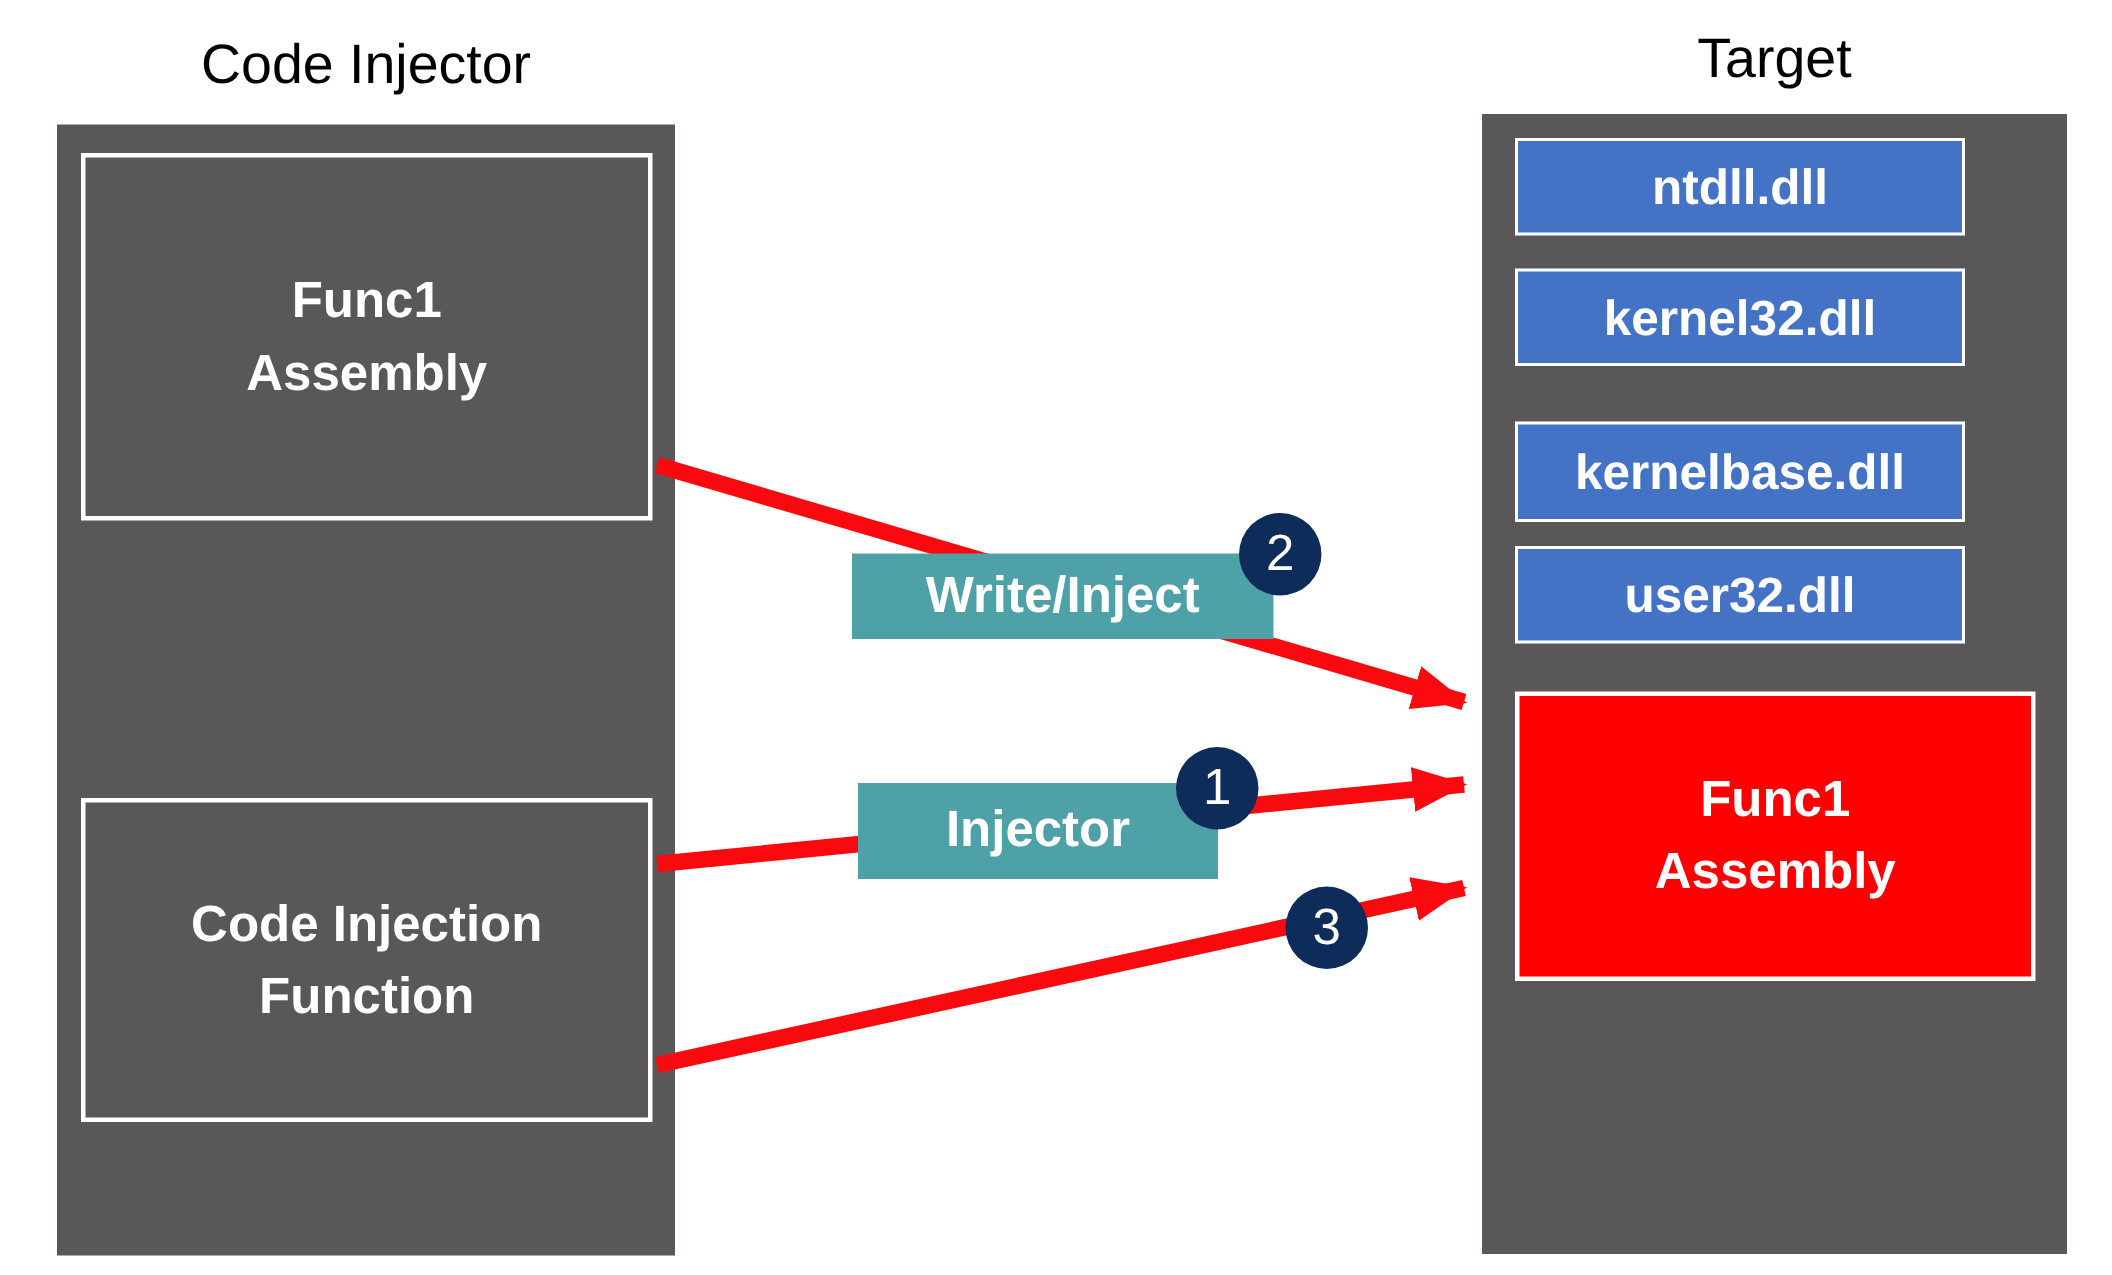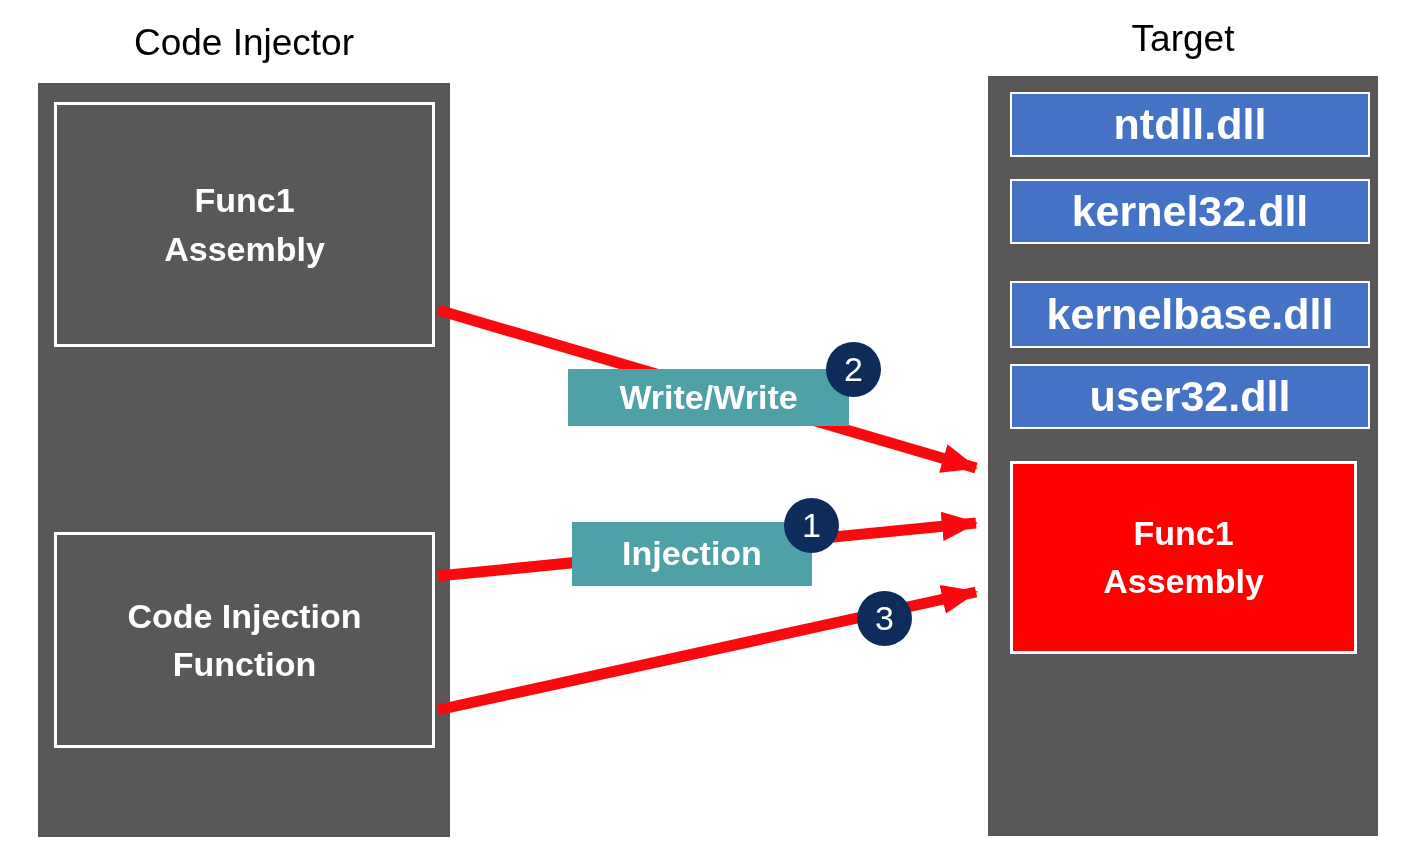--- a/index.html
+++ b/index.html
@@ -47,26 +47,26 @@
     align-items: center;
     justify-content: center;
     z-index: 2;
   }
   #func1-source-box   { left: 54px; top: 88px;  width: 381px; height: 245px; }
   #injection-func-box { left: 54px; top: 518px; width: 381px; height: 216px; }
 
   .dll-box {
     position: absolute;
     left: 1010px;
-    width: 360px;
+    width: 300px;
     height: 65px;
     background: #4472c4;
     border: 2px solid #ffffff;
     color: #ffffff;
-    font-size: 43px;
+    font-size: 33px;
     font-weight: 700;
     display: flex;
     align-items: center;
     justify-content: center;
     z-index: 2;
   }
   #dll-ntdll      { top: 78px; }
   #dll-kernel32   { top: 165px; }
   #dll-kernelbase { top: 267px; height: 67px; }
   #dll-user32     { top: 350px; }
@@ -158,20 +158,20 @@
     <defs>
       <marker id="arrow-head" markerWidth="3.4" markerHeight="2.7" refX="3.1" refY="1.35" orient="auto" markerUnits="strokeWidth">
         <polygon points="0,0 3.3,1.35 0,2.7" fill="#fa0a0f"></polygon>
       </marker>
     </defs>
     <line x1="438" y1="296" x2="976" y2="454" stroke="#fa0a0f" stroke-width="11" marker-end="url(#arrow-head)"></line>
     <line x1="438" y1="562" x2="976" y2="509" stroke="#fa0a0f" stroke-width="11" marker-end="url(#arrow-head)"></line>
     <line x1="438" y1="696" x2="976" y2="578" stroke="#fa0a0f" stroke-width="11" marker-end="url(#arrow-head)"></line>
   </svg>
 
-  <div class="step-label" id="step-write-inject">Write/Write</div>
-  <div class="step-label" id="step-allocate">Injection</div>
+  <div class="step-label" id="step-write-inject">Write/Inject</div>
+  <div class="step-label" id="step-allocate">Injector</div>
 
   <div class="step-badge" id="badge-2">2</div>
   <div class="step-badge" id="badge-1">1</div>
   <div class="step-badge" id="badge-3">3</div>
 
 </div>
 
 </body></html>

